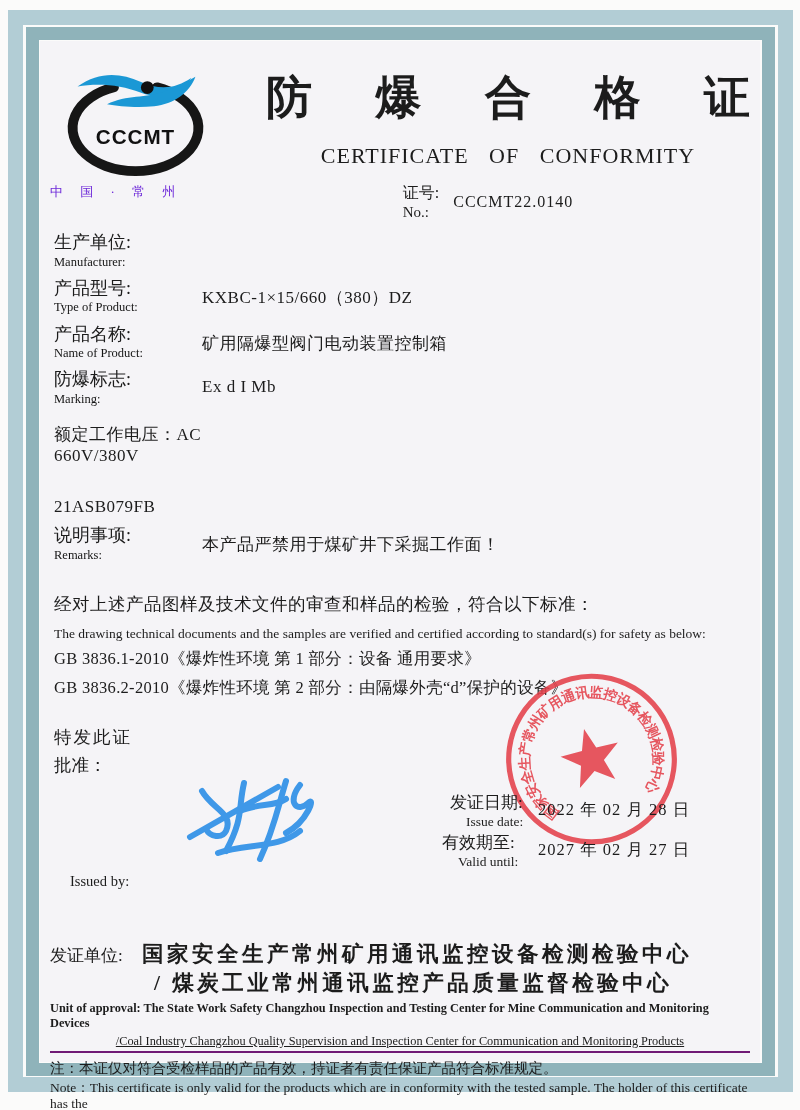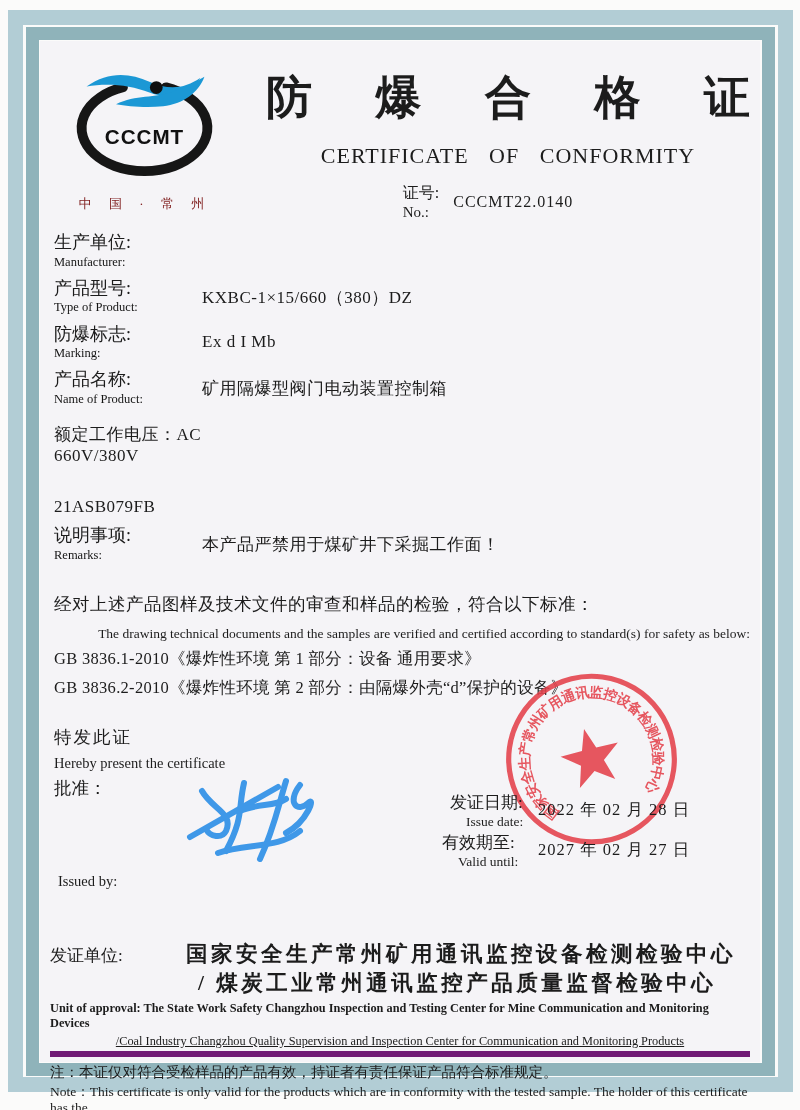--- a/index.html
+++ b/index.html
@@ -11,22 +11,22 @@
   }
   .band-outer{position:absolute;left:8px;right:7px;top:10px;bottom:18px;
     border:15px solid #b2cdd5;}
   .band-inner{position:absolute;left:26px;right:25px;top:27px;bottom:34px;
     border:13px solid #8fb3ba;}
   .content{position:absolute;left:40px;right:40px;top:41px;bottom:48px;
     background:#f5f4f7;padding:8px 10px;box-sizing:border-box;}
 
   
   .header{display:flex;align-items:flex-start;}
-  .logo-wrap{width:190px;flex:0 0 auto;padding-top:16px;text-align:center;}
-  .logo-caption{font-size:13px;letter-spacing:7px;margin-top:14px;color:#7f1d1d;}
+  .logo-wrap{width:190px;flex:0 0 auto;padding-top:16px;}
+  .logo-caption{font-size:13px;letter-spacing:7px;margin-top:2px;color:#6d28d9;}
   .title-wrap{flex:1;text-align:center;padding-top:18px;}
   .title-cn{font-size:46px;font-weight:600;letter-spacing:26px;margin:0 0 14px 0;
     text-indent:26px;white-space:nowrap;}
   .title-en{font-size:22px;letter-spacing:1px;word-spacing:14px;margin:0;}
   .certno{display:flex;justify-content:center;margin-top:14px;margin-left:-40px;}
   .certno-labels{text-align:left;}
   .certno-cn{font-size:16px;}
   .certno-en{font-size:15px;}
   .certno-value{font-size:16px;margin-left:14px;align-self:center;letter-spacing:1px;}
 
@@ -34,46 +34,46 @@
   .fields{margin-top:10px;margin-left:4px;}
   .frow{display:grid;grid-template-columns:148px 1fr;margin-bottom:7px;}
   .frow .lab-cn{font-size:18px;line-height:1.25;}
   .frow .lab-en{font-size:12.5px;line-height:1.3;color:#141414;}
   .frow .fval{font-size:17px;padding-top:9px;letter-spacing:.5px;}
   .frow.gap-before{margin-top:22px;}
 
   
   .standards{margin-top:29px;margin-left:4px;}
   .std-cn{font-size:17.5px;margin-bottom:10px;letter-spacing:.5px;}
-  .std-en{font-size:13.5px;margin-bottom:6px;text-align:right;}
+  .std-en{font-size:13.5px;margin-bottom:6px;}
   .std-line{font-size:16.5px;margin-bottom:7px;letter-spacing:.3px;}
 
   
   .issue{position:relative;height:212px;margin-top:26px;margin-left:4px;}
   .hereby-cn{font-size:17.5px;letter-spacing:2px;}
   .hereby-en{font-size:14.5px;margin-top:6px;}
   .approve-cn{font-size:17.5px;margin-top:4px;}
-  .issuedby{position:absolute;left:4px;top:148px;font-size:14.5px;}
+  .issuedby{position:absolute;left:16px;top:148px;font-size:14.5px;}
   .signature{position:absolute;left:128px;top:48px;}
   .dates{position:absolute;left:388px;top:66px;width:330px;}
   .dlab-cn{font-size:17px;}
   .dlab-en{font-size:13.5px;margin-left:16px;}
   .dval1{position:absolute;left:96px;top:8px;font-size:16.5px;letter-spacing:1px;}
   .dval2{position:absolute;left:96px;top:48px;font-size:16.5px;letter-spacing:1px;text-align:right;}
   .dlabs1{position:absolute;left:8px;top:0;}
   .dlabs2{position:absolute;left:0;top:40px;}
   .stamp{position:absolute;left:450px;top:-54px;opacity:.88;transform:rotate(-14deg);}
 
   
   .approval{margin-top:2px;}
-  .appr-row{display:grid;grid-template-columns:92px 1fr;align-items:start;gap:44px;}
+  .appr-row{display:grid;grid-template-columns:92px 1fr;align-items:start;}
   .appr-label{font-size:17px;padding-top:5px;white-space:nowrap;}
   .appr-cn1{font-size:21.5px;font-weight:700;letter-spacing:3.5px;white-space:nowrap;}
   .appr-cn2{font-size:21.5px;font-weight:700;letter-spacing:3.5px;margin-left:12px;white-space:nowrap;}
-  .appr-en{border-bottom:6px solid #701a75;padding-bottom:2px;margin-top:4px;}
+  .appr-en{border-bottom:2px solid #701a75;padding-bottom:2px;margin-top:4px;}
   .appr-en1{font-size:12.3px;font-weight:700;}
   .appr-en2{font-size:12.3px;font-weight:400;text-align:center;text-decoration:underline;margin-top:3px;}
   .note-cn{font-size:14.5px;margin-top:6px;}
   .note-en{font-size:13.5px;margin-top:2px;line-height:1.2;}
 </style>
 </head>
 <body>
 
 <div class="band-outer"></div>
 <div class="band-inner"></div>
@@ -113,31 +113,31 @@
     </div>
     <div class="frow">
       <div>
           <div class="lab-cn">产品型号:</div>
            <div class="lab-en">Type of Product:</div>
         </div>
       <div class="fval">KXBC-1×15/660（380）DZ</div>
     </div>
     <div class="frow">
       <div>
+          <div class="lab-cn">产品名称:</div>
+           <div class="lab-en">Name of Product:</div>
+        </div>
+      <div class="fval">矿用隔爆型阀门电动装置控制箱</div>
+    </div>
+    <div class="frow">
+      <div>
           <div class="lab-cn">防爆标志:</div>
            <div class="lab-en">Marking:</div>
         </div>
       <div class="fval">Ex d I Mb</div>
-    </div>
-    <div class="frow">
-      <div>
-          <div class="lab-cn">产品名称:</div>
-           <div class="lab-en">Name of Product:</div>
-        </div>
-      <div class="fval">矿用隔爆型阀门电动装置控制箱</div>
     </div>
     <div class="frow">
       <div class="fval">额定工作电压：AC 660V/380V</div>
     </div>
     <div class="frow gap-before">
       <div class="fval">21ASB079FB</div>
     </div>
     <div class="frow">
       <div>
           <div class="lab-cn">说明事项:</div>
@@ -149,21 +149,20 @@
 
   <div class="standards">
     <div class="std-cn">经对上述产品图样及技术文件的审查和样品的检验，符合以下标准：</div>
     <div class="std-en">The drawing technical documents and the samples are verified and certified according to standard(s) for safety as below:</div>
     <div class="std-line">GB 3836.1-2010《爆炸性环境 第 1 部分：设备 通用要求》</div>
     <div class="std-line">GB 3836.2-2010《爆炸性环境 第 2 部分：由隔爆外壳“d”保护的设备》</div>
   </div>
 
   <div class="issue">
     <div class="hereby-cn">特发此证</div>
-    <div class="hereby-en">Hereby present the certificate</div>
     <div class="approve-cn">批准：</div>
     <div class="issuedby">Issued by:</div>
 
     <div class="signature">
       <svg width="160" height="90" viewBox="0 0 160 90">
         <g fill="none" stroke="#3f98e8" stroke-width="6" stroke-linecap="round" stroke-linejoin="round">
           <path d="M8,64 L96,14"></path>
           <path d="M20,18 C30,36 52,40 44,58 C40,66 28,64 24,56"></path>
           <path d="M62,10 C56,36 62,44 44,78"></path>
           <path d="M58,38 C76,30 92,34 104,26"></path>

